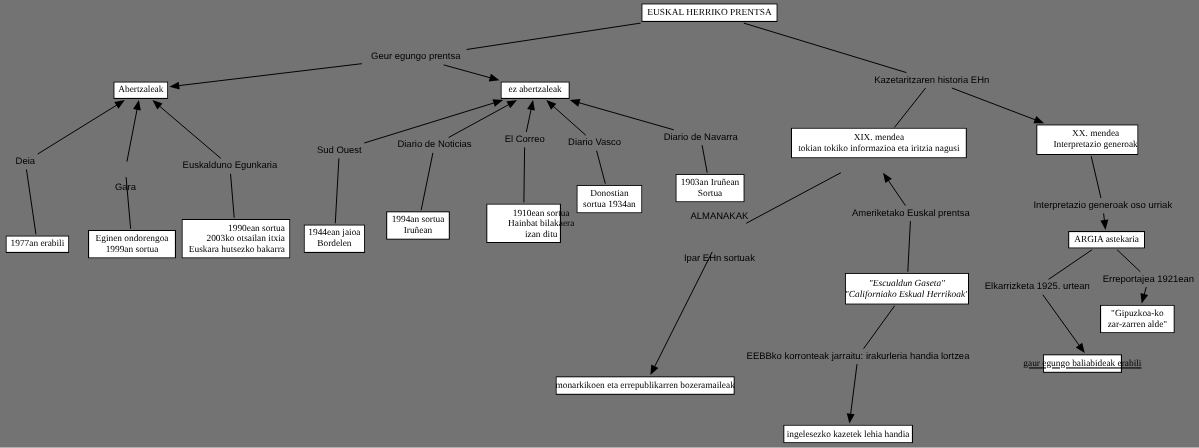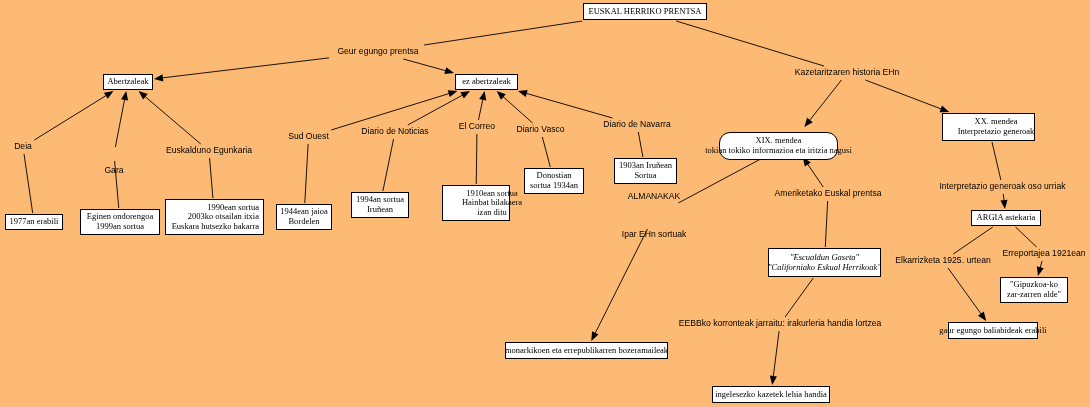--- a/index.html
+++ b/index.html
@@ -4,21 +4,21 @@
 <style>
   html, body {
     margin: 0;
     padding: 0;
     background: #ffffff;
   }
   #canvas {
     position: relative;
     width: 1090px;
     height: 407px;
-    background: #fdba74;
+    background: #737373;
     overflow: hidden;
     font-family: "Liberation Serif", serif;
   }
   svg.edges {
     position: absolute;
     left: 0;
     top: 0;
     width: 1090px;
     height: 407px;
     pointer-events: none;
@@ -191,21 +191,21 @@
       </div>
       <div class="node plain" style="left: 789px; top: 67px; width: 116px; height: 12px;">
         <span class="ln">Kazetaritzaren historia EHn</span>
       </div>
       <div class="node boxed" style="left: 103px; top: 74px; width: 50px; height: 16px;">
         <span class="ln">Abertzaleak</span>
       </div>
       <div class="node boxed" style="left: 455px; top: 74px; width: 63px; height: 16px;">
         <span class="ln">ez abertzaleak</span>
       </div>
-      <div class="node boxed" style="left: 719px; top: 132px; width: 119px; height: 28px; border-radius: 11px;">
+      <div class="node boxed" style="left: 719px; top: 116px; width: 160px; height: 28px;">
         <span class="ln">XIX. mendea</span>
         <span class="ln">tokian tokiko informazioa eta iritzia nagusi</span>
       </div>
       <div class="node boxed" style="left: 942px; top: 113px; width: 93px; height: 28px; padding-left: 19px;">
         <span class="ln">XX. mendea</span>
         <span class="ln">Interpretazio generoak</span>
       </div>
       <div class="node plain" style="left: 10px; top: 141px; width: 26px; height: 12px; align-items: center;">
         <span class="ln">Deia</span>
       </div>
@@ -285,21 +285,21 @@
       </div>
       <div class="node plain" style="left: 1006px; top: 248px; width: 76px; height: 12px;">
         <span class="ln">Erreportajea 1921ean</span>
       </div>
       <div class="node plain" style="left: 685px; top: 318px; width: 190px; height: 12px;">
         <span class="ln">EEBBko korronteak jarraitu: irakurleria handia lortzea</span>
       </div>
       <div class="node boxed" style="left: 505px; top: 342px; width: 163px; height: 17px;">
         <span class="ln">monarkikoen eta errepublikarren bozeramaileak</span>
       </div>
-      <div class="node boxed" style="left: 948px; top: 322px; width: 90px; height: 17px;">
+      <div class="node boxed" style="left: 948px; top: 322px; width: 72px; height: 17px; text-decoration: underline;">
         <span class="ln">gaur egungo baliabideak erabili</span>
       </div>
       <div class="node boxed" style="left: 1000px; top: 277px; width: 68px; height: 26px;">
         <span class="ln">"Gipuzkoa-ko</span>
         <span class="ln">zar-zarren alde"</span>
       </div>
       <div class="node boxed" style="left: 712px; top: 386px; width: 118px; height: 17px;">
         <span class="ln">ingelesezko kazetek lehia handia</span>
       </div>
     </div>

